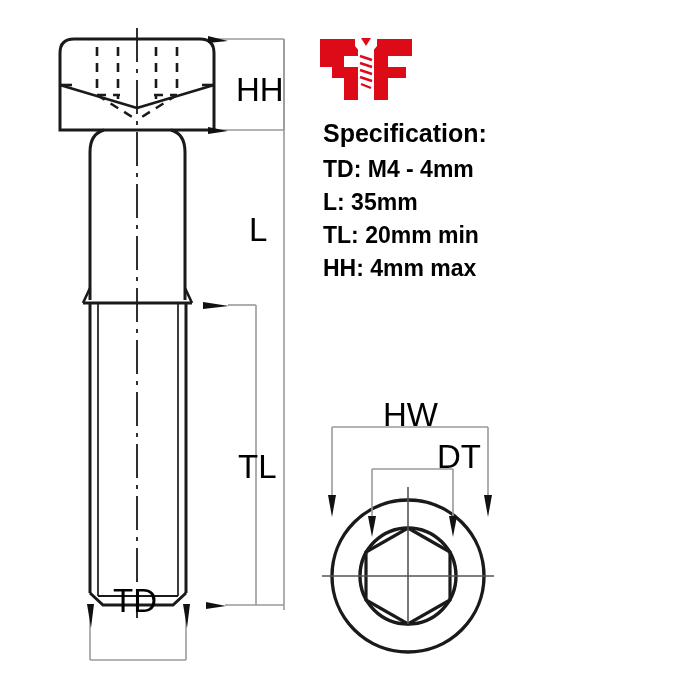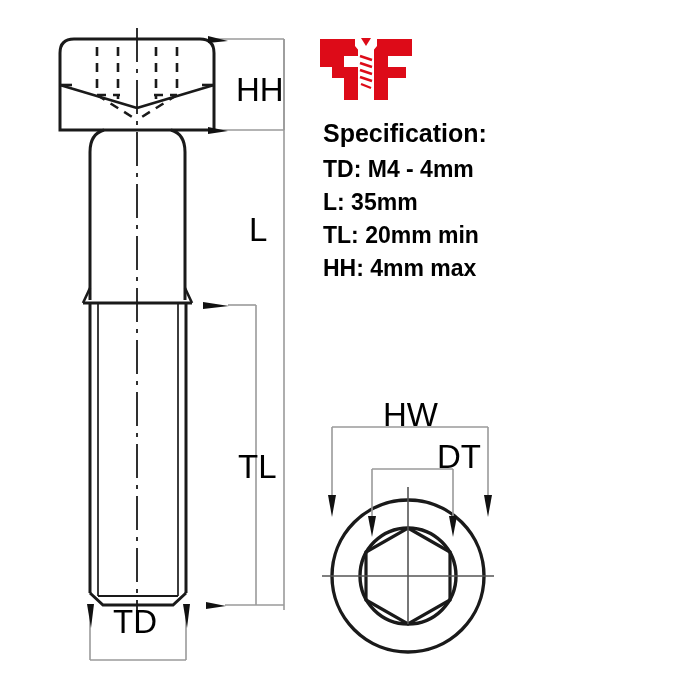--- a/index.html
+++ b/index.html
@@ -90,21 +90,21 @@
   .dim-label {
     position: absolute;
     font-family: "Liberation Sans", sans-serif;
     font-size: 33px;
     color: #000000;
     white-space: nowrap;
   }
   #label-hh { left: 236px; top: 71px; }
   #label-l  { left: 249px; top: 211px; }
   #label-tl { left: 238px; top: 448px; }
-  #label-td { left: 113px; top: 603px; }
+  #label-td { left: 113px; top: 582px; }
   #label-hw { left: 383px; top: 396px; }
   #label-dt { left: 389px; top: 438px; margin-left: 48px; }
 </style>
 </head>
 <body>
 
 <div id="page">
 
   <svg id="drawing-svg" viewBox="0 0 700 700">
 

